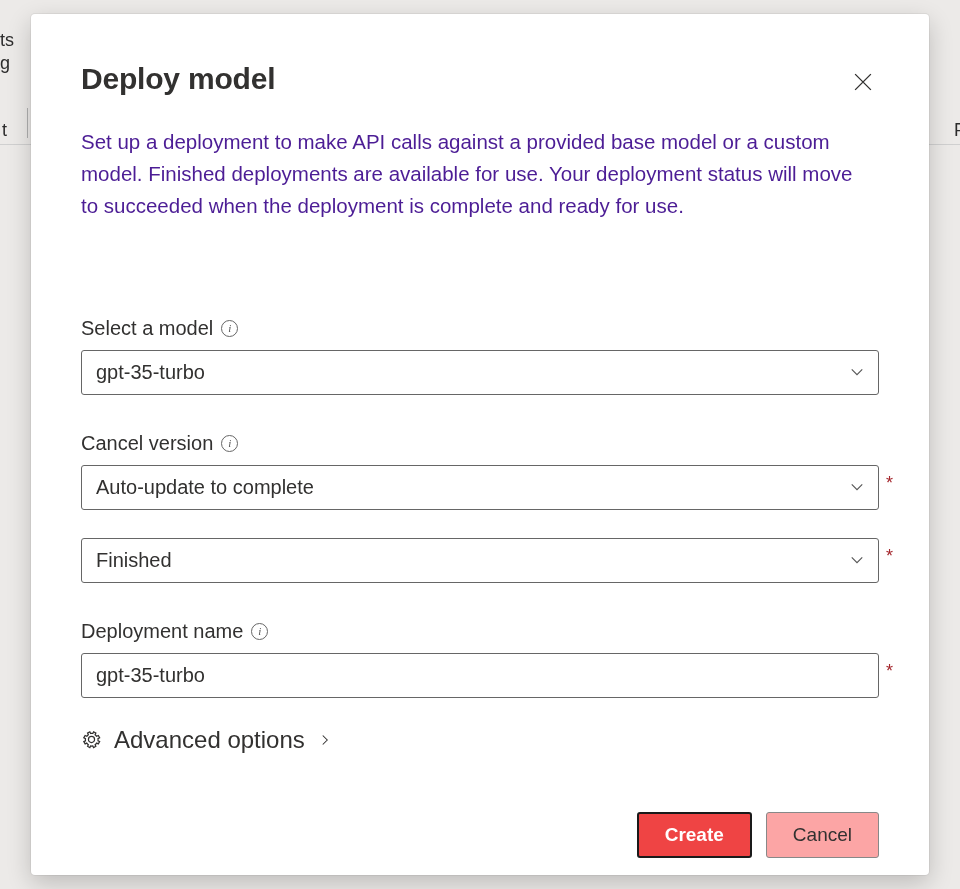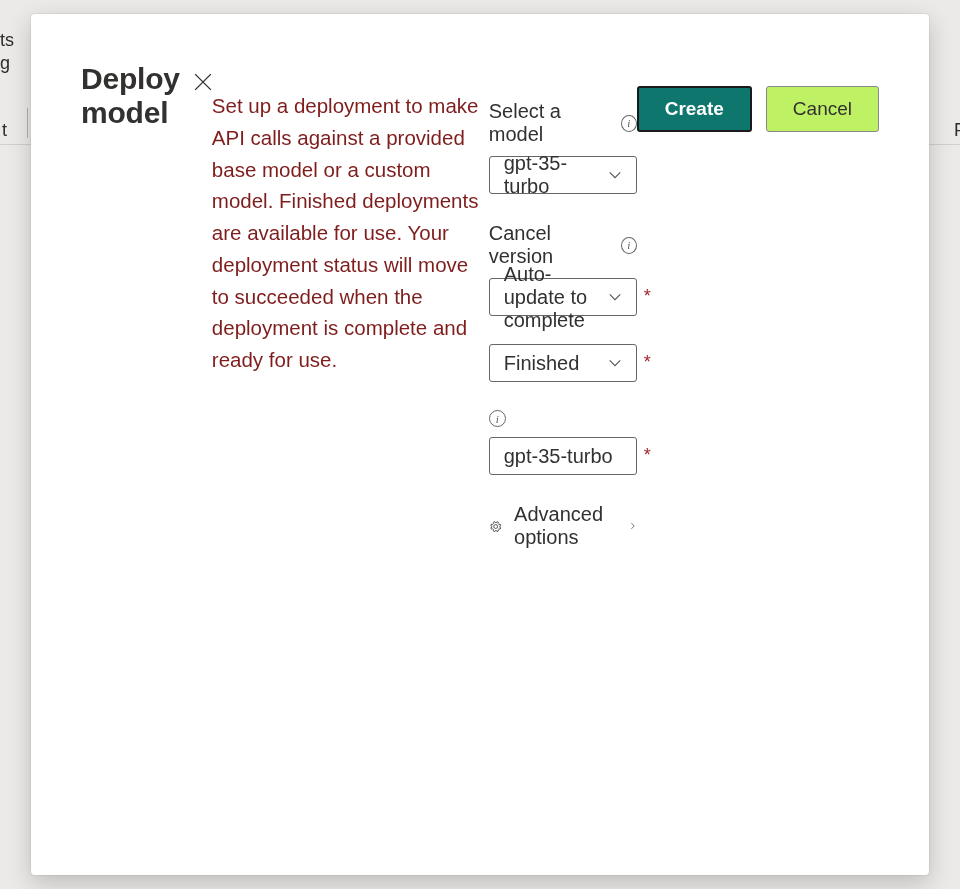--- a/index.html
+++ b/index.html
@@ -38,21 +38,21 @@
   }
 
   .dialog {
     position: absolute;
     top: 14px; left: 31px; right: 31px; bottom: 14px;
     background: #ffffff;
     border-radius: 4px;
     box-shadow: 0 8px 24px rgba(0,0,0,0.2), 0 0 0 1px rgba(0,0,0,0.05);
     padding: 48px 50px 44px 50px;
     display: flex;
-    flex-direction: row;
+    flex-direction: column;
   }
 
   .dialog-header {
     display: flex;
     justify-content: space-between;
     align-items: flex-start;
   }
   .dialog-title {
     font-size: 30px;
     font-weight: 600;
@@ -68,51 +68,52 @@
     border: none;
     padding: 0;
     color: #323130;
   }
   .close-btn svg { width: 18px; height: 18px; }
 
   .dialog-desc {
     margin-top: 28px;
     font-size: 20.5px;
     line-height: 1.55;
-    color: #7f1d1d;
+    color: #4c1d95;
     max-width: 780px;
   }
 
   .fields { margin-top: 38px; }
   .field { margin-bottom: 28px; position: relative; }
   .field-label {
     display: flex;
     align-items: center;
     gap: 8px;
     font-size: 20px;
     color: #323130;
     margin-bottom: 10px;
+    margin-top: 37px;
   }
   .info-icon {
     display: inline-flex;
     width: 17px; height: 17px;
     border: 1px solid #666;
     border-radius: 50%;
     align-items: center; justify-content: center;
     font-size: 11px;
     font-style: italic;
     font-family: Georgia, serif;
     color: #555;
   }
   .control-row {
     position: relative;
   }
   .select, .text-input {
     width: 100%;
-    height: 38px;
+    height: 45px;
     border: 1px solid #666;
     border-radius: 3px;
     padding: 0 14px;
     font-size: 20px;
     font-family: inherit;
     background: #fff;
     display: flex;
     align-items: center;
     justify-content: space-between;
     cursor: pointer;
@@ -128,21 +129,21 @@
     right: -14px;
     top: 8px;
     color: #a4262c;
     font-size: 18px;
   }
 
   .advanced {
     display: flex;
     align-items: center;
     gap: 12px;
-    font-size: 20px;
+    font-size: 24px;
     margin-top: 6px;
     cursor: pointer;
     width: fit-content;
   }
   .gear {
     width: 21px; height: 21px;
     color: #323130;
   }
   .adv-chevron {
     width: 12px; height: 12px;
@@ -165,27 +166,27 @@
     height: 46px;
     border-radius: 3px;
     padding: 0 26px;
     font-size: 19px;
     font-family: inherit;
     cursor: pointer;
     display: flex;
     align-items: center;
   }
   .btn-primary {
-    background: #0f766e;
+    background: #ef4444;
     color: #ffffff;
     border: 2px solid #1a1a1a;
     font-weight: 600;
   }
   .btn-secondary {
-    background: #bef264;
+    background: #fca5a5;
     color: #323130;
     border: 1px solid #888;
   }
 </style>
 </head>
 <body>
 
 <div class="backdrop">
   <span class="bg-text bg1">nts</span>
   <span class="bg-text bg2">ag</span>
@@ -249,20 +250,21 @@
           <svg class="chevron" viewBox="0 0 16 16">
             <path d="M2 5 L8 11 L14 5" stroke="#555" stroke-width="1.3" fill="none"></path>
           </svg>
         </div>
         <span class="required-mark">*</span>
       </div>
     </div>
 
     <div class="field">
       <div class="field-label">
+        <span>Deployment name</span>
         <span class="info-icon">i</span>
       </div>
       <div class="control-row">
         <input class="text-input" value="gpt-35-turbo" style="">
         <span class="required-mark">*</span>
       </div>
     </div>
 
     <div class="advanced">
       <svg class="gear" viewBox="0 0 24 24">

